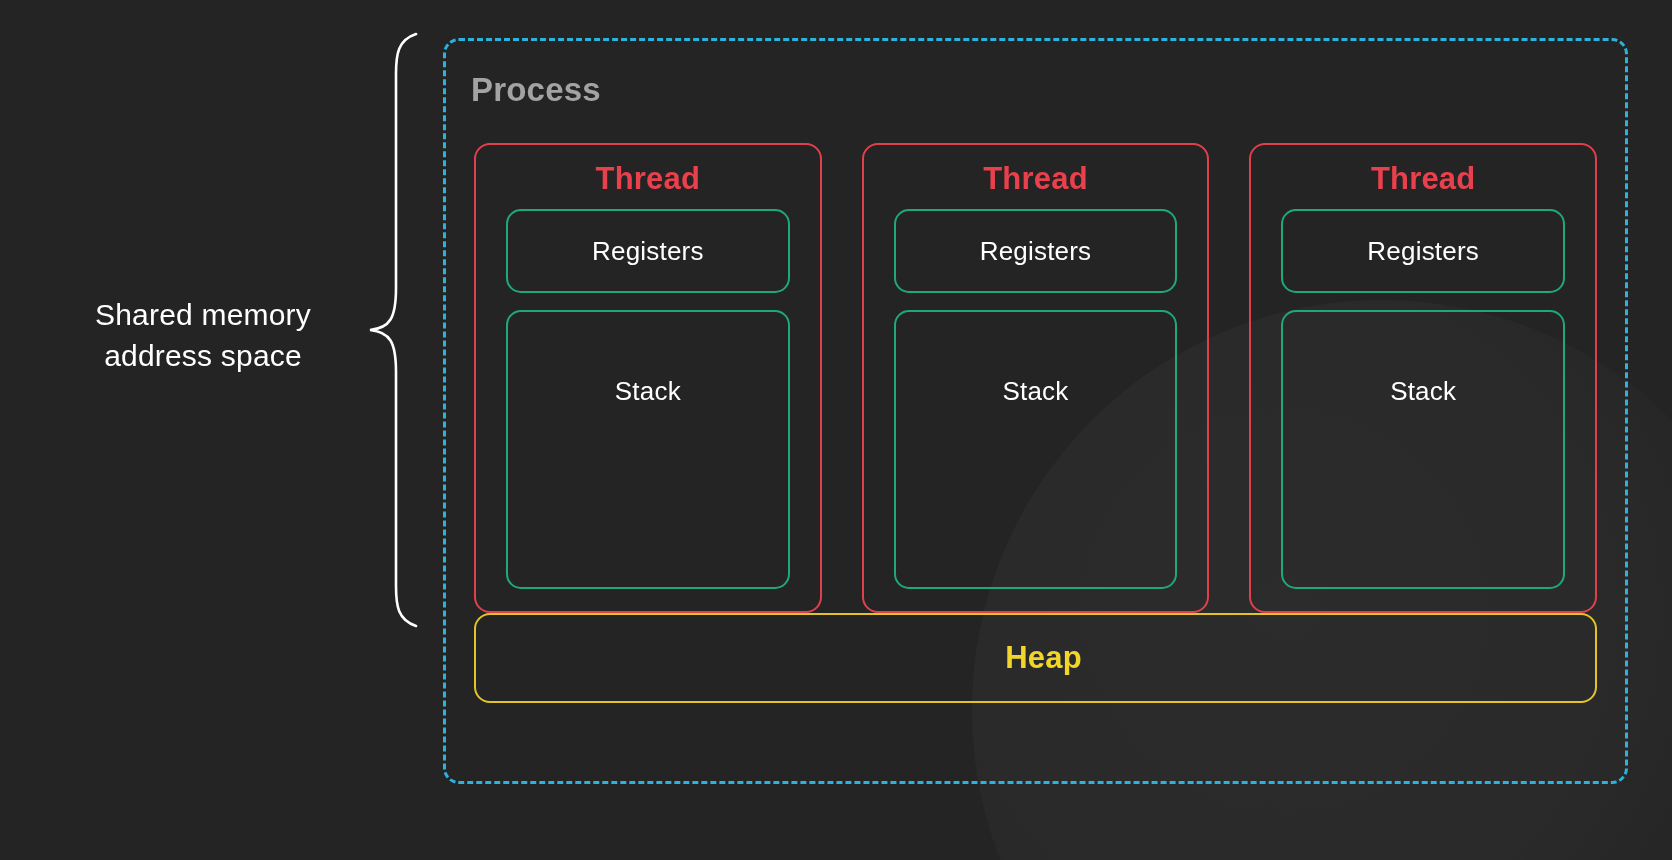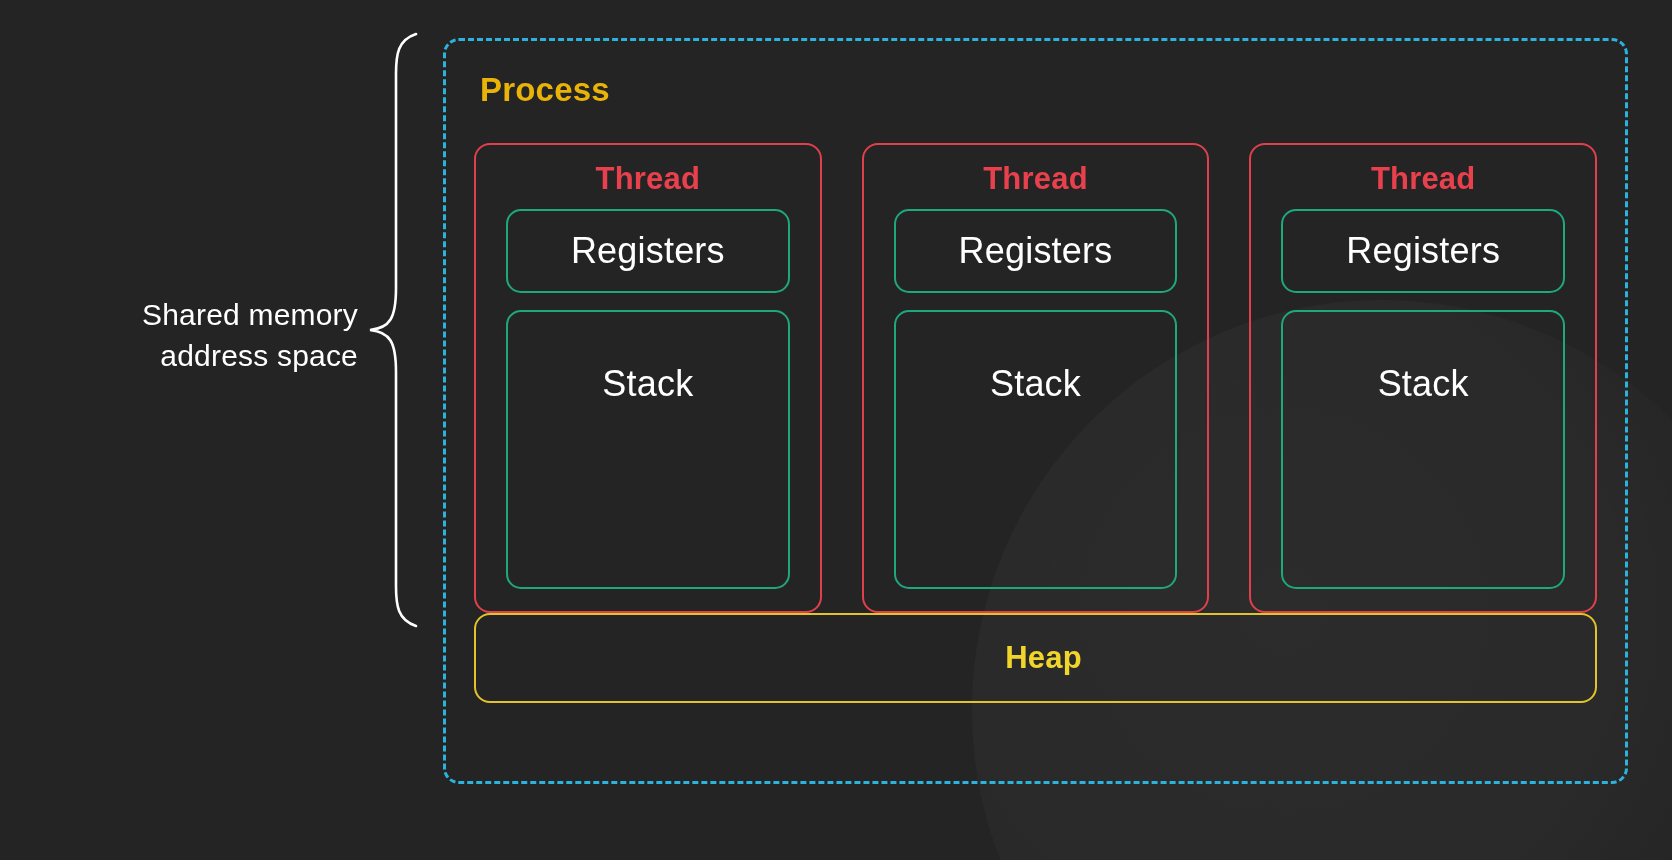--- a/index.html
+++ b/index.html
@@ -30,21 +30,21 @@
     background: radial-gradient(circle at 38% 38%, rgba(255,255,255,0.035) 0%, rgba(255,255,255,0.028) 46%, rgba(255,255,255,0.0) 70%);
     pointer-events: none;
   }
 
   
   .brace-label {
     position: absolute;
     left: 48px;
     top: 295px;
     width: 310px;
-    text-align: right;
+    text-align: center;
     color: #ffffff;
     font-size: 30px;
     line-height: 1.36;
     font-weight: 400;
     letter-spacing: 0.2px;
     white-space: pre-line;
   }
 
   .brace-svg {
     position: absolute;
@@ -60,23 +60,23 @@
     left: 443px;
     top: 38px;
     width: 1185px;
     height: 746px;
     border: 3px dashed #2bb3dd;
     border-radius: 16px;
   }
 
   .process-label {
     position: absolute;
-    left: 34px;
+    left: 25px;
     top: 30px;
-    color: #eab308;
+    color: #a3a3a3;
     font-size: 33px;
     font-weight: 700;
     letter-spacing: 0.2px;
   }
 
   
   .threads-row {
     position: absolute;
     left: 28px;
     top: 102px;
@@ -115,26 +115,26 @@
     flex: 0 0 auto;
   }
 
   .stack-box {
     border: 2px solid #1fa77e;
     border-radius: 15px;
     flex: 1 1 auto;
     display: flex;
     align-items: flex-start;
     justify-content: center;
-    padding-top: 51px;
+    padding-top: 64px;
   }
 
   .inner-label {
     color: #ffffff;
-    font-size: 36px;
+    font-size: 26px;
     font-weight: 400;
     letter-spacing: 0.2px;
     text-align: center;
   }
 
   
   .heap-box {
     position: absolute;
     left: 28px;
     right: 28px;

